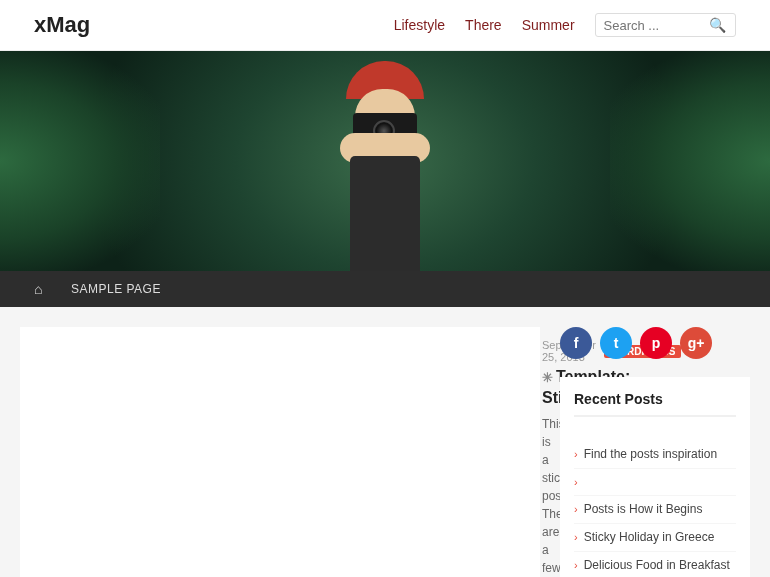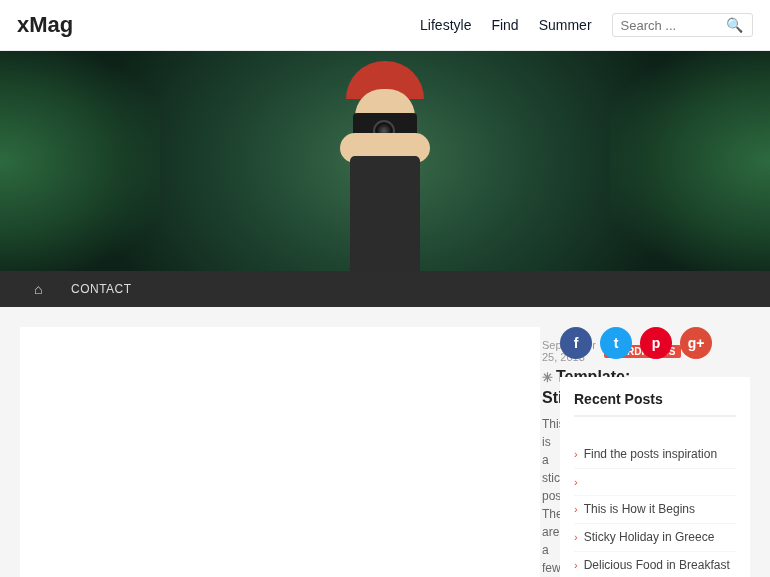--- a/index.html
+++ b/index.html
@@ -4,36 +4,36 @@
   <style>
     * { box-sizing: border-box; margin: 0; padding: 0; }
     body { font-family: 'Arial', sans-serif; font-size: 14px; color: #333; background: #f5f5f5; }
 
     
     .header {
       background: #fff;
       display: flex;
       align-items: center;
       justify-content: space-between;
-      padding: 12px 17px;
+      padding: 12px 34px;
       border-bottom: 1px solid #eee;
     }
     .logo {
       font-size: 22px;
       font-weight: bold;
       color: #222;
     }
     .nav {
       display: flex;
       align-items: center;
       gap: 20px;
     }
     .nav a {
       text-decoration: none;
-      color: #0f172a;
+      color: #7f1d1d;
       font-size: 14px;
     }
     .search-box {
       display: flex;
       align-items: center;
       gap: 6px;
       border: 1px solid #ddd;
       border-radius: 3px;
       padding: 3px 8px;
       justify-content: space-between;
@@ -292,21 +292,21 @@
     .recent-post-item:last-child { border-bottom: none; }
     .recent-arrow { color: #e74c3c; font-size: 11px; flex-shrink: 0; margin-top: 1px; }
   </style>
 </head>
 <body>
 
 <header class="header">
   <div class="logo">xMag</div>
   <nav class="nav">
     <a href="#">Lifestyle</a>
-    <a href="#">Find</a>
+    <a href="#">There</a>
     <a href="#">Summer</a>
     <div class="search-box">
       <input type="text" placeholder="Search ..." style="">
       <span>🔍</span>
     </div>
   </nav>
 </header>
 
 <div class="hero">
   <div class="hero-bg"></div>
@@ -322,21 +322,21 @@
     </div>
     <div class="hands"></div>
     <div class="body-torso"></div>
   </div>
 </div>
 
 <nav class="nav-bar">
   <a href="#">
       <span class="home-icon">⌂</span>
     </a>
-  <a href="#">CONTACT</a>
+  <a href="#">SAMPLE PAGE</a>
 </nav>
 
 <div class="main-container">
 
   <div class="content-area">
 
     <article class="article-card">
       <div class="article-thumb thumb-winter">
         <div style="width:100%;height:100%;position:relative;overflow:hidden;">
           <div style="background:linear-gradient(180deg,#c5d8e8 0%,#dce9f2 40%,#f0f5f8 100%);width:100%;height:100%;position:absolute;"></div>
@@ -370,21 +370,21 @@
       <div class="sidebar-title">Recent Posts</div>
       <div class="recent-post-item">
         <span class="recent-arrow">›</span>
         <span>Find the posts inspiration</span>
       </div>
       <div class="recent-post-item">
         <span class="recent-arrow">›</span>
       </div>
       <div class="recent-post-item">
         <span class="recent-arrow">›</span>
-        <span>This is How it Begins</span>
+        <span>Posts is How it Begins</span>
       </div>
       <div class="recent-post-item">
         <span class="recent-arrow">›</span>
         <span>Sticky Holiday in Greece</span>
       </div>
       <div class="recent-post-item">
         <span class="recent-arrow">›</span>
         <span>Delicious Food in Breakfast</span>
       </div>
     </div>

